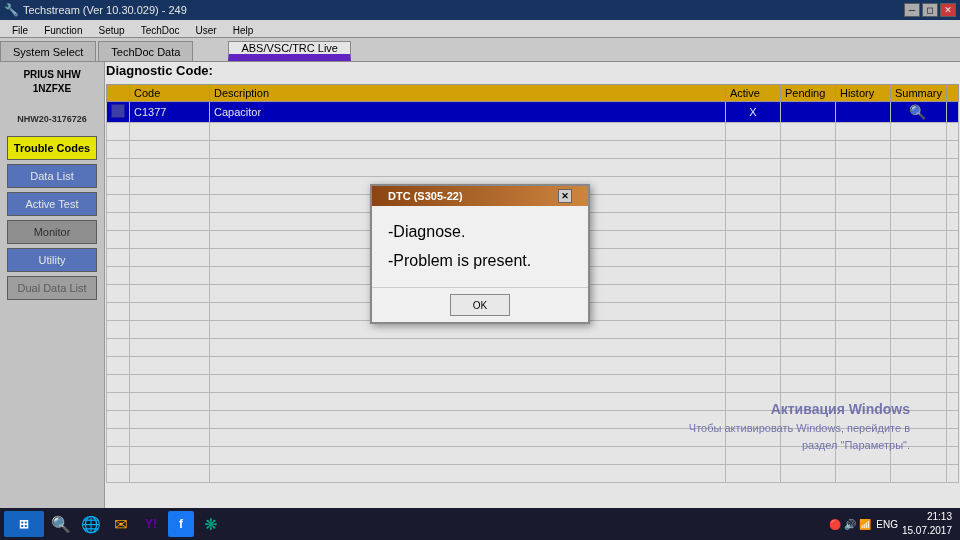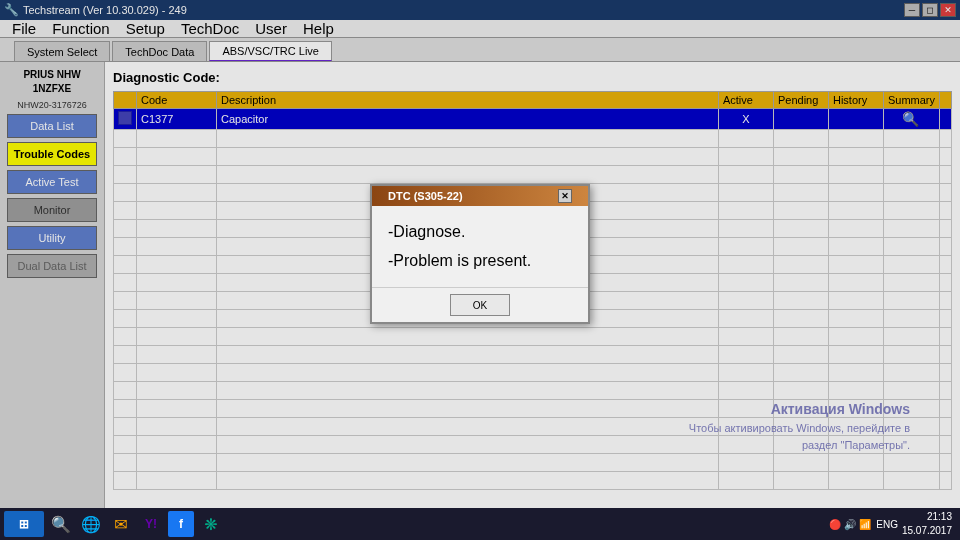--- a/index.html
+++ b/index.html
@@ -34,54 +34,55 @@
       display: flex; align-items: center; justify-content: center;
       cursor: pointer;
       color: #000;
     }
 
     
     #menu-bar {
       background: #f0f0f0;
       height: 18px;
       display: flex;
-      align-items: center;
+      align-items: flex-end;
       padding: 0 4px;
       border-bottom: 1px solid #999;
-      font-size: 15px;
+      font-size: 10px;
     }
     .menu-item {
       padding: 1px 8px;
       cursor: pointer;
     }
 
     
     #tab-bar {
       background: #e0e0e0;
       height: 24px;
       display: flex;
       align-items: flex-end;
-      padding: 0 0 0 14px;
+      padding: 0 0 0 0;
       border-bottom: 1px solid #999;
     }
     .tab {
       padding: 2px 12px;
       border: 1px solid #999;
       border-bottom: none;
       background: #d0d0d0;
       cursor: pointer;
       font-size: 11px;
       margin-right: 2px;
       height: 20px;
       display: flex; align-items: center;
     }
     .tab.active {
       background: #ffffff;
-      border-bottom: 1px solid #6d28d9;
+      border-bottom: 7px solid #6d28d9;
       z-index: 1;
+      margin-left: 33px;
     }
 
     
     #main {
       display: flex;
       height: calc(540px - 20px - 18px - 24px - 22px);
     }
 
     
     #sidebar {
@@ -92,28 +93,29 @@
       flex-direction: column;
       align-items: center;
       padding: 6px 4px;
       gap: 4px;
     }
     #vehicle-info {
       text-align: center;
       font-size: 10px;
       font-weight: bold;
       color: #000;
-      margin-bottom: 0;
+      margin-bottom: 14px;
       line-height: 1.4;
     }
     #vehicle-id {
       font-size: 9px;
       color: #333;
-      margin-bottom: 0;
+      margin-bottom: 8px;
       text-align: left;
+      font-weight: bold;
     }
     .sidebar-btn {
       width: 90px;
       height: 24px;
       border: 1px solid #666;
       cursor: pointer;
       font-size: 11px;
       display: flex; align-items: center; justify-content: center;
       background: #c8c8f8;
     }
@@ -134,21 +136,21 @@
       background: #a0a0a0;
       color: #333;
     }
 
     
     #content {
       flex: 1;
       background: #ffffff;
       display: flex;
       flex-direction: column;
-      padding: 8px;
+      padding: 1px;
       position: relative;
       overflow: hidden;
       justify-content: center;
     }
     #content-title {
       font-size: 13px;
       font-weight: bold;
       margin-bottom: 6px;
     }
 
@@ -365,22 +367,22 @@
   <div class="tab">System Select</div>
   <div class="tab">TechDoc Data</div>
   <div class="tab active">ABS/VSC/TRC Live</div>
 </div>
 
 <div id="main">
 
   <div id="sidebar">
     <div id="vehicle-info">PRIUS NHW<br>1NZFXE</div>
     <div id="vehicle-id">NHW20-3176726</div>
+    <button class="sidebar-btn active">Trouble Codes</button>
     <button class="sidebar-btn normal">Data List</button>
-    <button class="sidebar-btn active">Trouble Codes</button>
     <button class="sidebar-btn normal">Active Test</button>
     <button class="sidebar-btn gray">Monitor</button>
     <button class="sidebar-btn normal">Utility</button>
     <button class="sidebar-btn disabled">Dual Data List</button>
   </div>
 
   <div id="content">
     <div id="content-title">Diagnostic Code:</div>
 
     <div style="flex:1; overflow: hidden; position:relative;">

